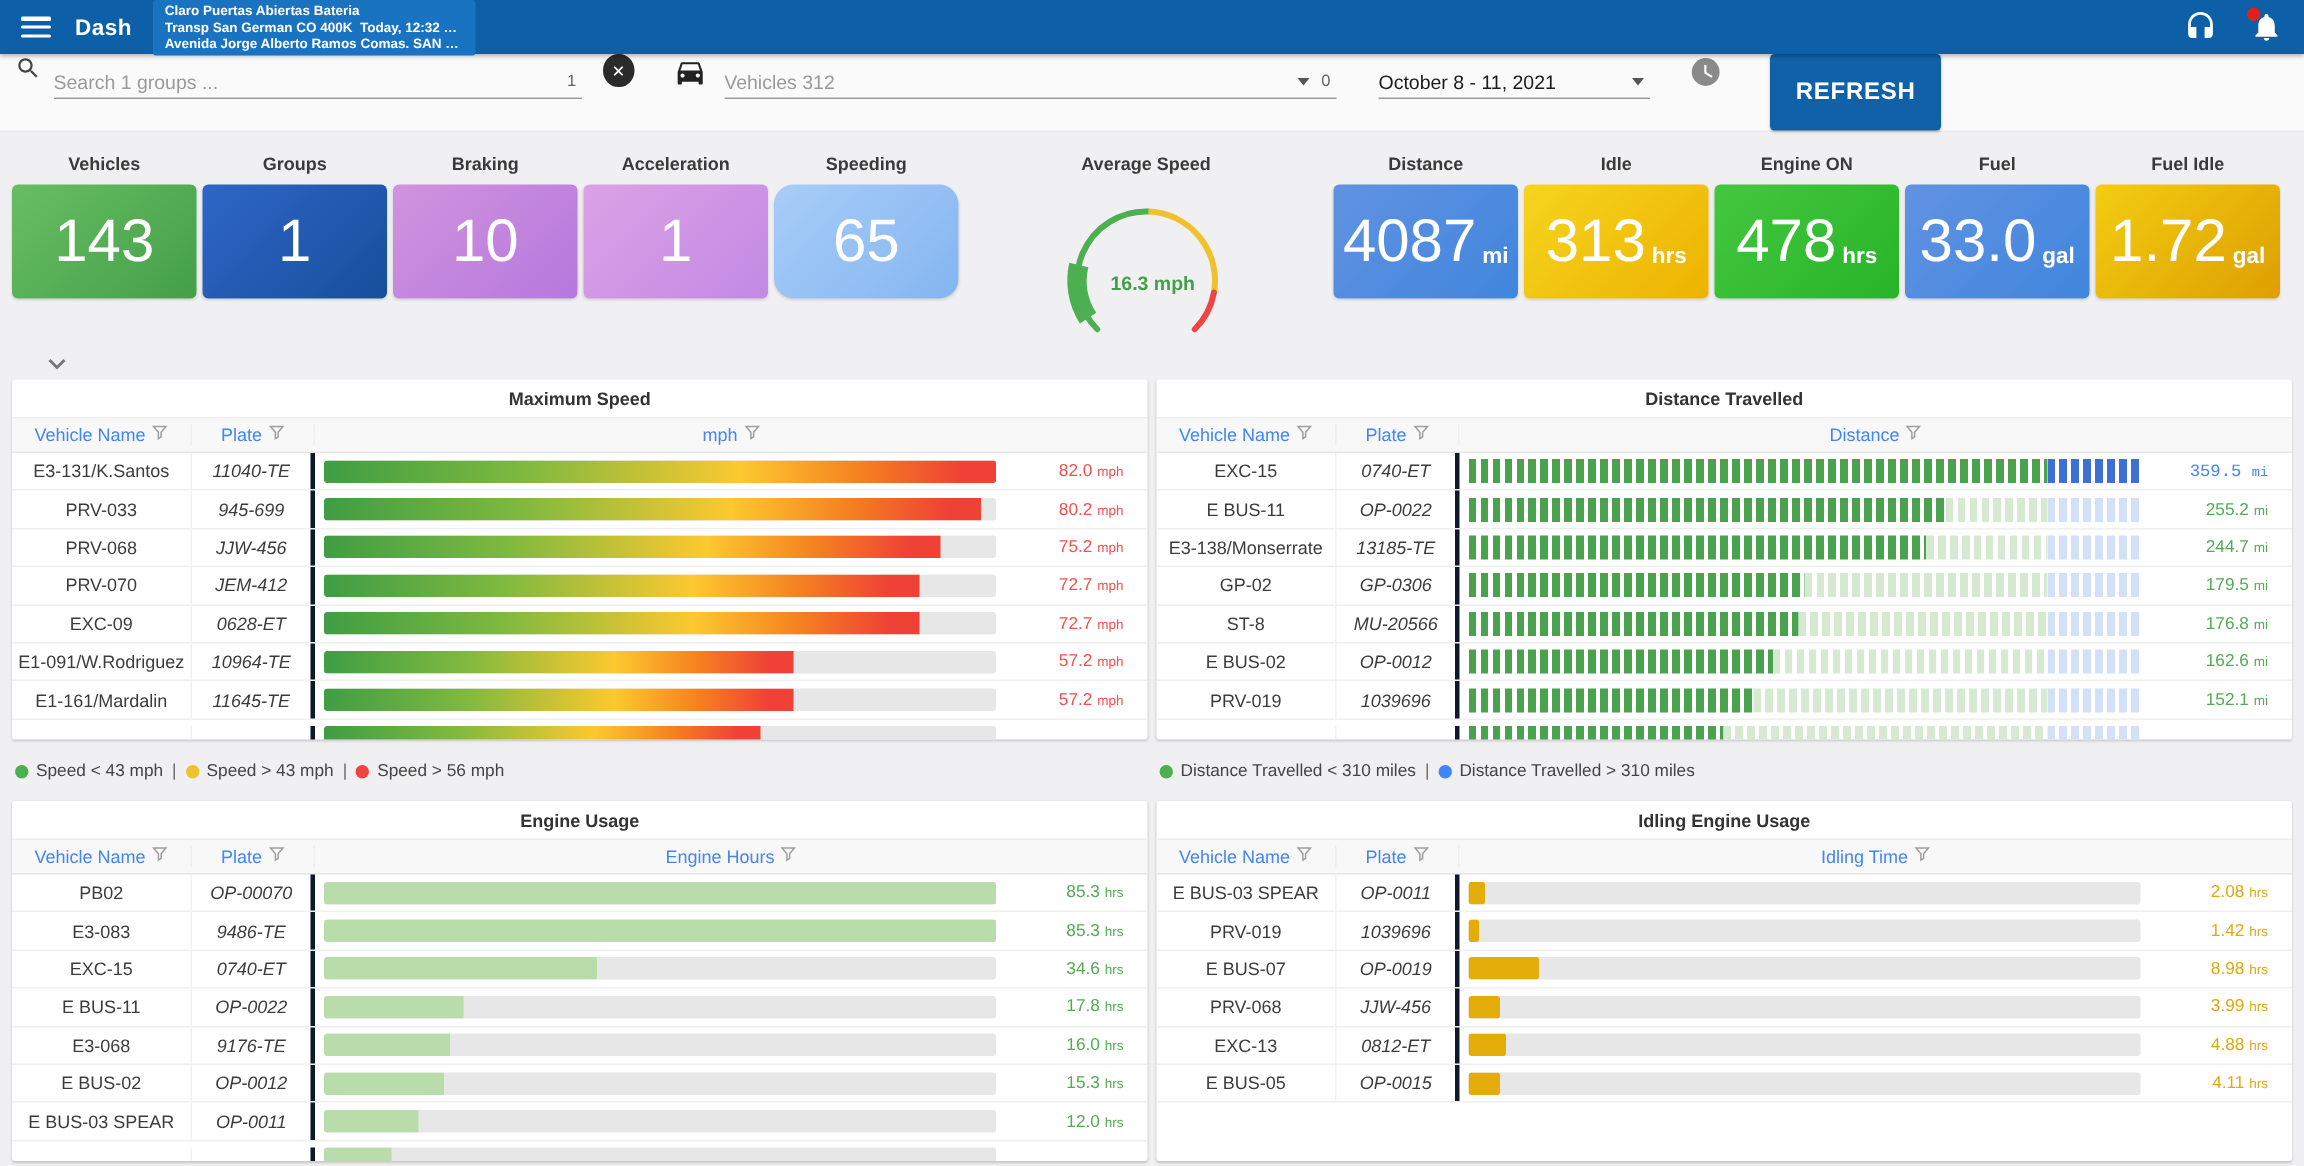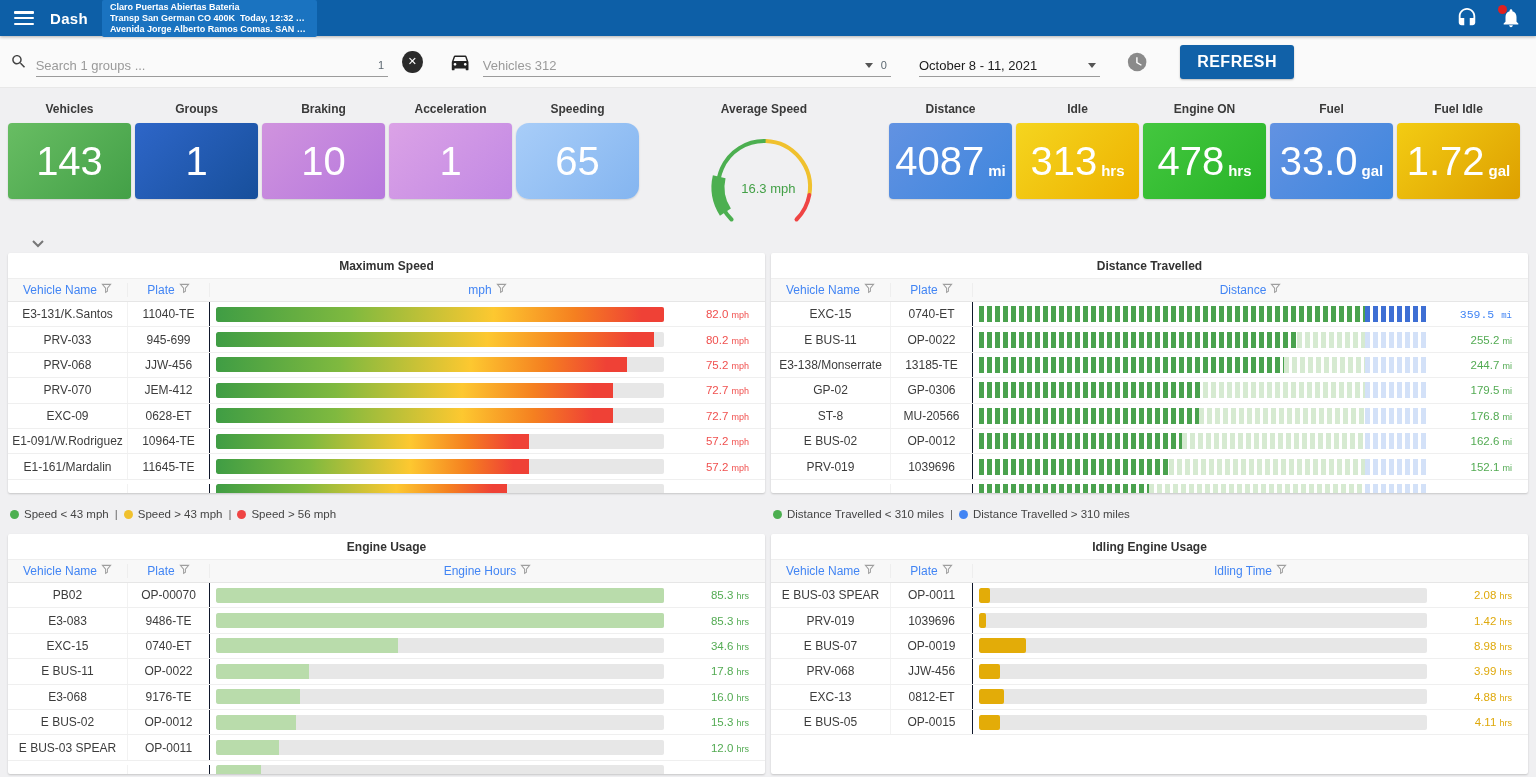--- a/index.html
+++ b/index.html
@@ -16,21 +16,21 @@
   .ticker { background:#1a73c0; border-radius:2px; padding:2px 8px; font-size:9px;
     font-weight:bold; line-height:11px; max-width:215px; white-space:nowrap; overflow:hidden; }
   .ticker div { overflow:hidden; text-overflow:ellipsis; }
   .topbar .spacer { flex:1; }
   .tb-icon { width:22px; height:22px; margin-left:22px; cursor:pointer; position:relative; }
   .tb-icon svg { width:100%; height:100%; }
   .bell-dot { position:absolute; left:-2px; top:-2px; width:9px; height:9px;
     border-radius:50%; background:#e02020; }
 
   
-  .toolbar { height:52px; background:#fafafa; display:flex; align-items:center;
+  .toolbar { height:52px; background:#fafafa; display:flex; 
     padding:0 10px; border-bottom:1px solid #e8e8e8; }
   .uf { display:flex; align-items:flex-end; border-bottom:1px solid #9b9b9b; height:30px; padding-bottom:3px; }
   .uf input { border:none; outline:none; background:transparent; font-size:13px; color:#222;
     width:100%; font-family:inherit; }
   .uf input::placeholder { color:#9a9a9a; }
   .search-wrap { width:380px; margin-left:8px; }
   .count-badge { font-size:11px; color:#5b6770; padding:0 4px 2px 4px; }
   .clear-btn { width:22px; height:22px; border-radius:50%; background:#2b2b2b; color:#fff;
     font-size:11px; display:flex; align-items:center; justify-content:center; cursor:pointer;
     margin:0 26px 0 14px; }
@@ -51,21 +51,21 @@
   .kpi-group { display:flex; gap:4px; }
   .kpi-block { width:123px; }
   .kpi-label { text-align:center; font-size:12px; font-weight:bold; color:#3a3a3a; margin-bottom:7px; }
   .kpi-card { height:76px; border-radius:4px; display:flex; align-items:center; justify-content:center;
     color:#fff; cursor:pointer; box-shadow:0 1px 2px rgba(0,0,0,.15); }
   .kpi-value { font-size:40px; font-weight:normal; line-height:1; }
   .kpi-unit { font-size:15px; font-weight:bold; margin-left:4px; margin-top:18px; }
   .gauge-block { width:250px; display:flex; flex-direction:column; align-items:center; }
   .gauge-wrap { position:relative; width:120px; height:100px; margin-top:2px; }
   .gauge-text { position:absolute; left:50%; top:56%; transform:translateX(-42%); font-size:13px;
-    font-weight:normal; color:#43a047; white-space:nowrap;text-align:right; }
+    font-weight:bold; color:#43a047; white-space:nowrap;text-align:right; }
   .collapse-toggle { margin:10px 0 0 30px; width:16px; height:10px; cursor:pointer; }
 
   
   .cards-grid { display:grid; grid-template-columns:1fr 1fr; column-gap:6px; padding:8px 8px 0 8px; }
   .card { background:#fff; border-radius:2px; box-shadow:0 1px 2px rgba(0,0,0,.18);
     height:240px; overflow:hidden; }
   .card-title { text-align:center; font-size:12px; font-weight:bold; color:#333;
     padding:6px 0 5px 0; border-bottom:1px solid #eee; }
   .thead { display:flex; background:#f8f8f8; border-bottom:1px solid #e6e6e6; height:23px;
     align-items:center; }
@@ -73,22 +73,22 @@
     gap:4px; cursor:pointer; }
   .col-name { width:120px; flex:none; border-right:1px solid #eee; }
   .col-plate { width:82px; flex:none; border-right:1px solid #eee; }
   .col-bar { flex:1; }
   .trow { display:flex; align-items:center; height:25.4px; border-bottom:1px solid #efefef; }
   .trow.partial { height:15px; overflow:hidden; align-items:flex-start; padding-top:4px; border-bottom:none; }
   .td-name,.td-plate { font-size:12px; color:#3c3c3c; text-align:center; overflow:hidden;
     white-space:nowrap; }
   .td-name { width:120px; flex:none; border-right:1px solid #f2f2f2; align-self:stretch;
     display:flex; align-items:center; justify-content:center; }
-  .td-plate { width:82px; flex:none; border-right:1px solid #0f172a; align-self:stretch;
-    display:flex; align-items:center; justify-content:center; }
+  .td-plate { width:82px; flex:none; border-right:3px solid #0f172a; align-self:stretch;
+    display:flex; align-items:center; justify-content:center;font-style:italic; }
   .td-bar { flex:1; padding:0 6px; }
   .td-val { width:95px; flex:none; text-align:right; padding-right:16px; font-size:11.5px; }
   .vunit { font-size:9px; }
   .val-red { color:#f0504e; } .val-green { color:#53ab53; } .val-blue { color:#4285f4;font-family:Liberation Mono, monospace; }
   .val-gold { color:#dfa90c; }
   .bar-track { background:#e7e7e7; border-radius:2px; height:15px; position:relative; overflow:hidden; }
   .bar-fill { height:100%; border-radius:2px 0 0 2px; }
   .fill-gradient { background:linear-gradient(90deg,#3f9d44 0%,#7fb93f 30%,#fdc830 62%,#f58020 80%,#ef4136 95%); }
   .fill-green { background:#b9dcab; }
   .fill-gold { background:#e3ac08; border-radius:2px; }

